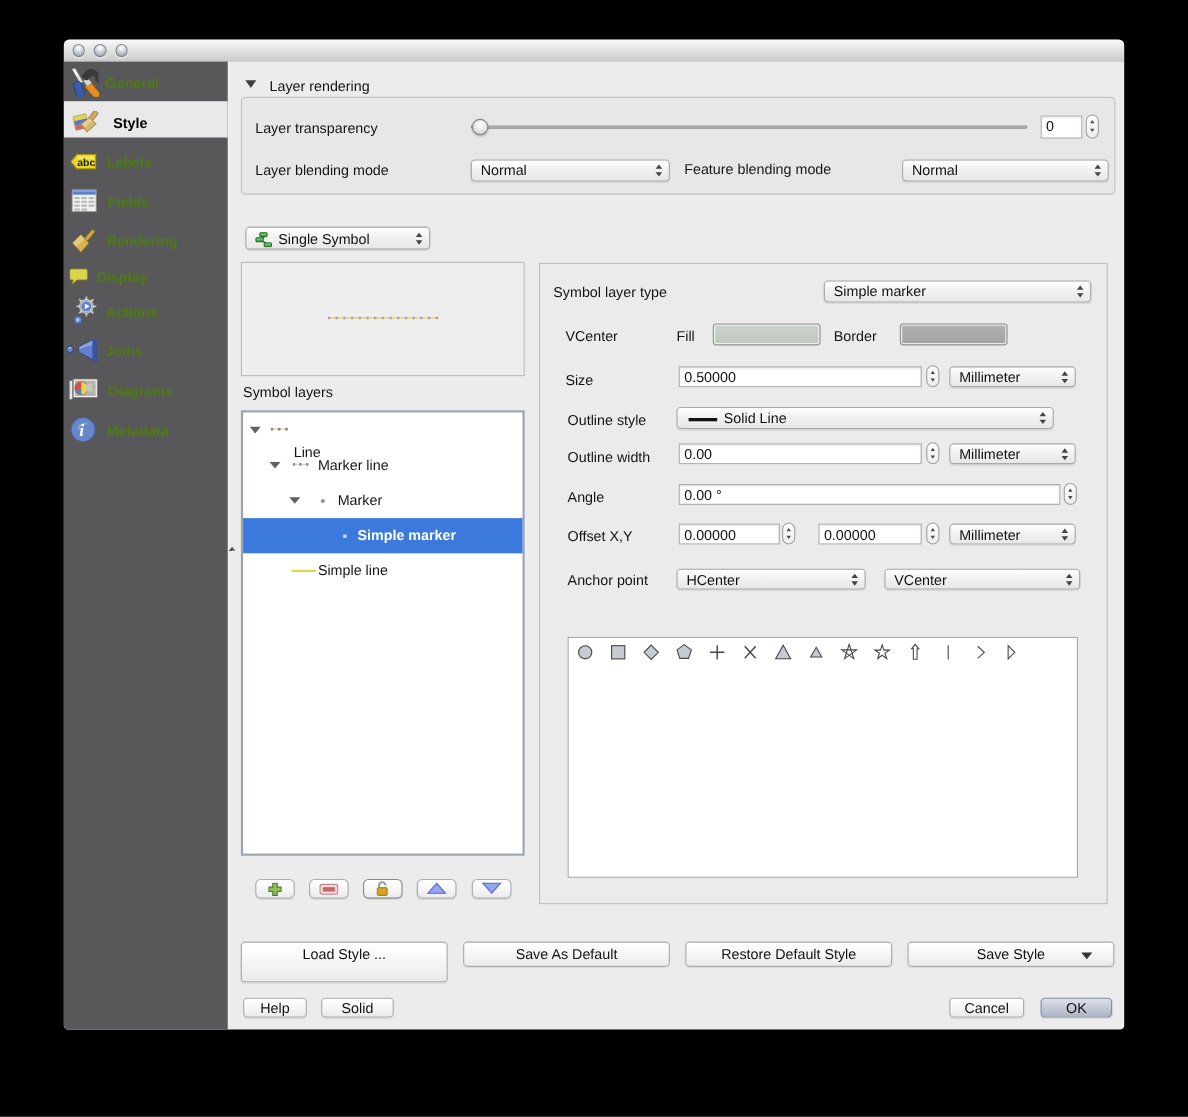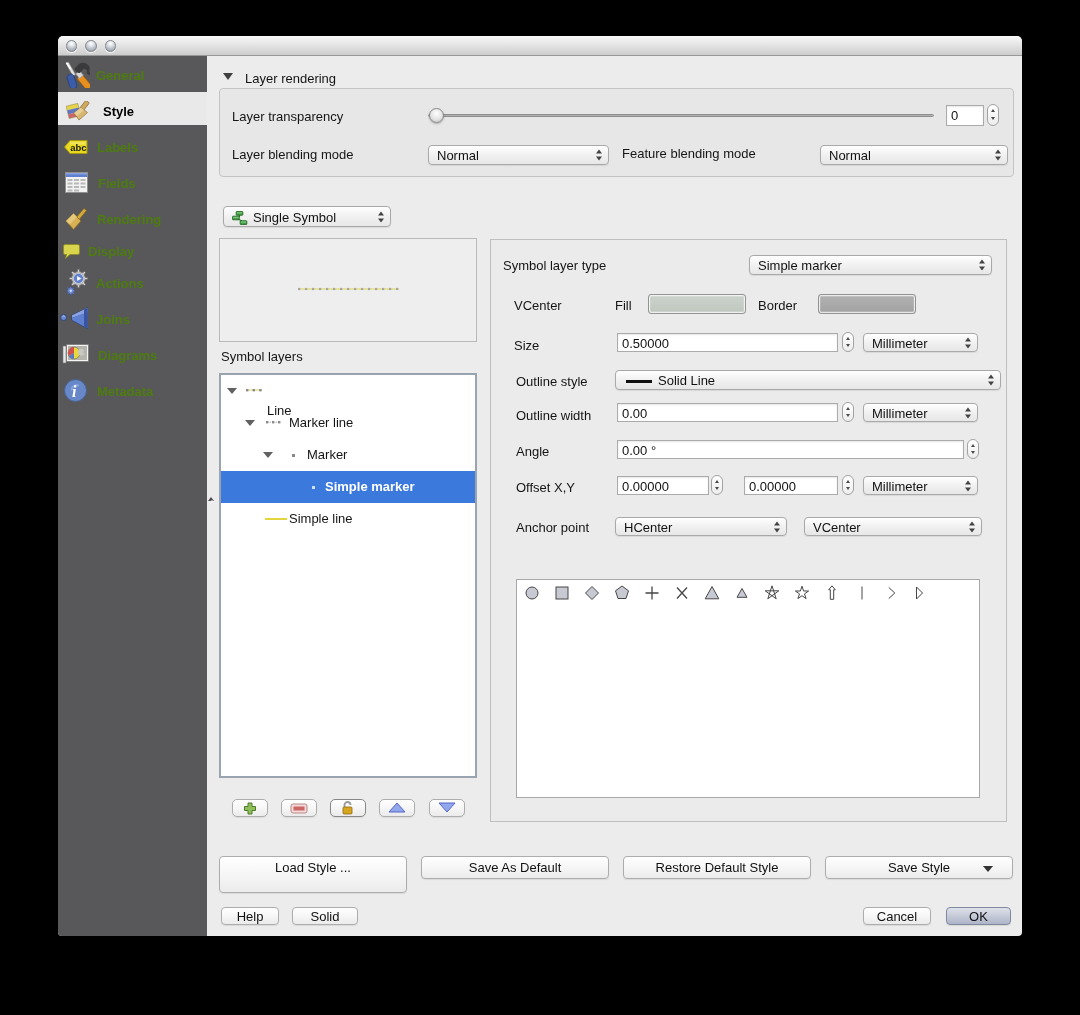--- a/index.html
+++ b/index.html
@@ -284,21 +284,21 @@
   <div class="field" style="left:559px;top:297px;width:221px;height:19px">
       <span>0.50000</span>
     </div>
   <div class="spin" style="left:784px;top:296px;height:20px"></div>
   <div class="dd" style="left:805px;top:297px;width:115px;height:19px">
       <span class="t">Millimeter</span>
       <span class="arr"></span>
     </div>
 
   <div class="lbl" style="left:458px;top:337.5px">Outline style</div>
-  <div class="dd" style="left:557px;top:334px;width:386px;height:20px">
+  <div class="dd" style="left:557px;top:334px;width:343px;height:20px">
     <div style="position:absolute;left:10px;top:9px;width:26px;height:2.5px;background:#111"></div>
     <span class="t" style="left:42px">Solid Line</span>
       <span class="arr"></span>
   </div>
 
   <div class="lbl" style="left:458px;top:371.5px">Outline width</div>
   <div class="field" style="left:559px;top:367px;width:221px;height:19px">
       <span>0.00</span>
     </div>
   <div class="spin" style="left:784px;top:366px;height:20px"></div>

